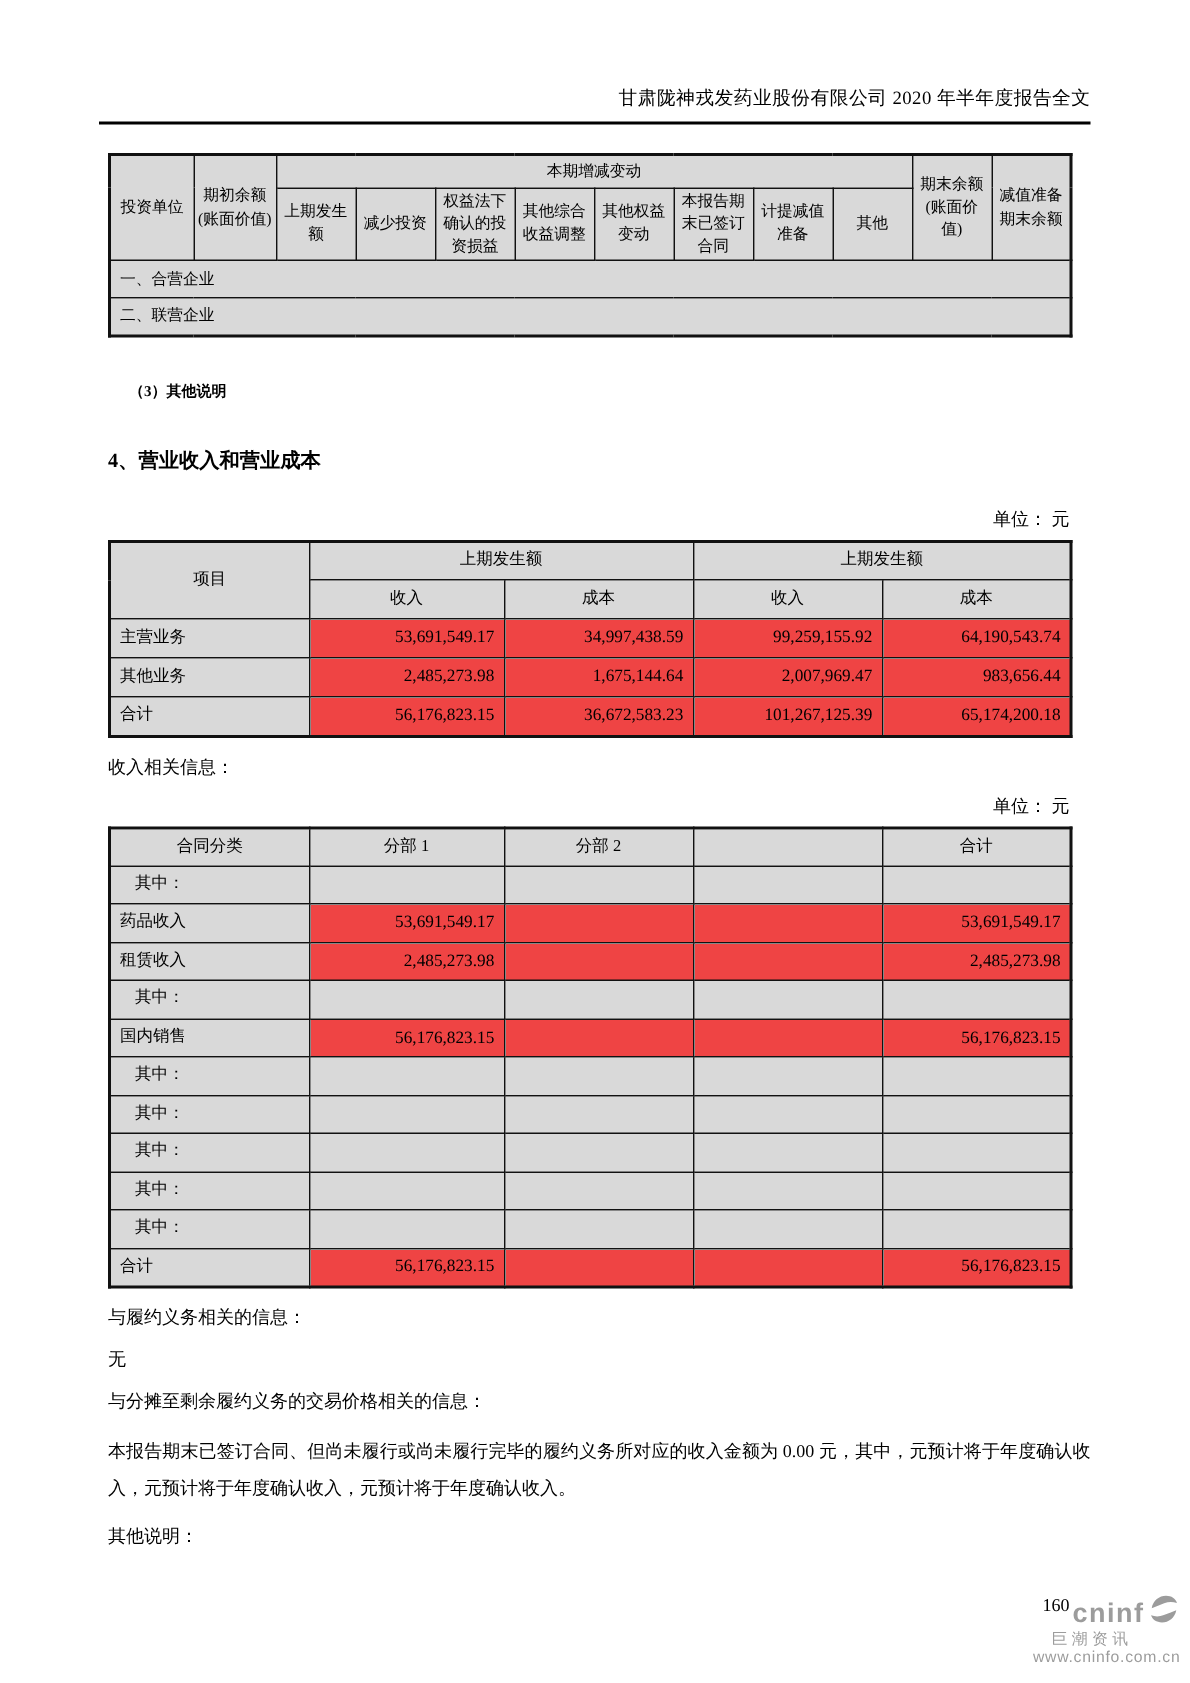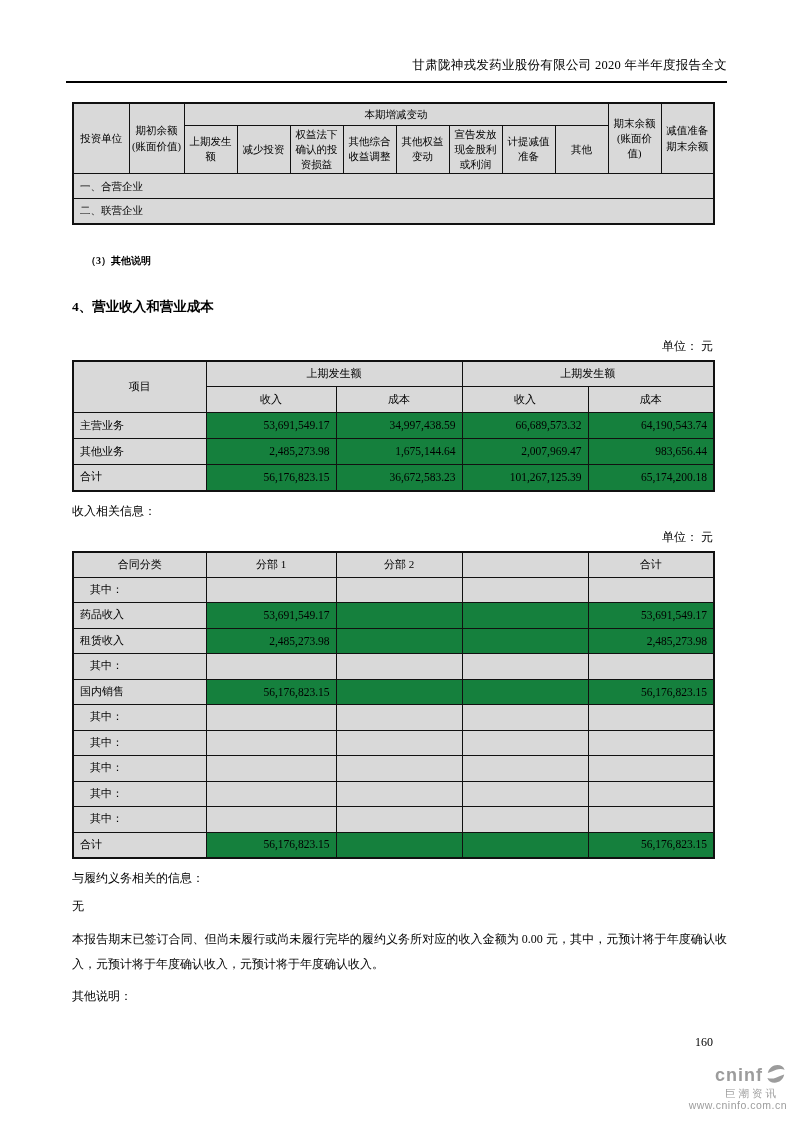--- a/index.html
+++ b/index.html
@@ -33,21 +33,21 @@
     width: 641px;
     margin-left: 72px;
     font-size: 11px;
     line-height: 1.45;
   }
   table, th, td { border: 1px solid #111; }
   table { border-width: 2px; }
   th { font-weight: normal; }
   th, td { padding: 2px 4px; overflow: hidden; }
   .gray { background: #d9d9d9; }
-  .num { text-align: right; font-size: 11.5px; padding-right: 6px; background:#15803d; }
+  .num { text-align: right; font-size: 11.5px; padding-right: 6px; background:#ef4444; }
   .lbl { text-align: left; padding-left: 6px; }
   .sub-lbl { padding-left: 16px; }
   .ctr { text-align: center; }
 
   
   .tbl-investment { margin-top: 19px; font-size: 10.5px; }
   .tbl-investment th { padding: 1px 2px; }
   .tbl-investment .hdr-top td, .tbl-investment .hdr-top th { height: 22px; }
   .tbl-investment .row-data td { height: 25px; }
 
@@ -106,21 +106,21 @@
     gap: 2px;
   }
   .cninfo-logo .brand {
     font-size: 18px;
     font-weight: bold;
     letter-spacing: 1px;
   }
   .cninfo-logo .cn {
     font-size: 10.5px;
     letter-spacing: 3px;
-    margin-right: 8px;
+    margin-right: 32px;
   }
   .cninfo-logo .url {
     font-size: 10.5px;
     letter-spacing: 0.5px;
     margin-top: 1px;
   }
   .swirl { display: inline-block; }
 </style>
 </head>
 <body>
@@ -152,21 +152,21 @@
         <th class="gray ctr" colspan="8">本期增减变动</th>
         <th class="gray ctr" rowspan="2">期末余额(账面价值)</th>
         <th class="gray ctr" rowspan="2">减值准备期末余额</th>
       </tr>
       <tr>
         <th class="gray ctr">上期发生额</th>
         <th class="gray ctr">减少投资</th>
         <th class="gray ctr">权益法下确认的投资损益</th>
         <th class="gray ctr">其他综合收益调整</th>
         <th class="gray ctr">其他权益变动</th>
-        <th class="gray ctr">宣告发放现金股利或利润</th>
+        <th class="gray ctr">本报告期末已签订合同</th>
         <th class="gray ctr">计提减值准备</th>
         <th class="gray ctr">其他</th>
       </tr>
       <tr class="row-data">
         <td class="gray lbl" colspan="12">一、合营企业</td>
       </tr>
       <tr class="row-data">
         <td class="gray lbl" colspan="12">二、联营企业</td>
       </tr>
     </tbody>
@@ -194,21 +194,21 @@
       <tr>
         <th class="gray ctr">收入</th>
         <th class="gray ctr">成本</th>
         <th class="gray ctr">收入</th>
         <th class="gray ctr">成本</th>
       </tr>
       <tr>
         <td class="gray lbl">主营业务</td>
         <td class="num">53,691,549.17</td>
         <td class="num">34,997,438.59</td>
-        <td class="num">66,689,573.32</td>
+        <td class="num">99,259,155.92</td>
         <td class="num">64,190,543.74</td>
       </tr>
       <tr>
         <td class="gray lbl">其他业务</td>
         <td class="num">2,485,273.98</td>
         <td class="num">1,675,144.64</td>
         <td class="num">2,007,969.47</td>
         <td class="num">983,656.44</td>
       </tr>
       <tr>
@@ -315,20 +315,21 @@
         <td class="num">56,176,823.15</td>
         <td class="num"></td>
         <td class="num"></td>
         <td class="num">56,176,823.15</td>
       </tr>
     </tbody>
   </table>
 
   <div class="plain-line">与履约义务相关的信息：</div>
   <div class="plain-line">无</div>
+  <div class="plain-line">与分摊至剩余履约义务的交易价格相关的信息：</div>
   <div class="para">本报告期末已签订合同、但尚未履行或尚未履行完毕的履约义务所对应的收入金额为 0.00 元，其中，元预计将于年度确认收入，元预计将于年度确认收入，元预计将于年度确认收入。</div>
   <div class="plain-line">其他说明：</div>
 
   <div class="page-number">160</div>
 
   <div class="cninfo-logo">
     <div class="brand-row">
       <span class="brand">cninf</span>
       <span class="swirl">
         <svg width="22" height="20" viewBox="0 0 24 22" fill="#9c9c9c" xmlns="http://www.w3.org/2000/svg">

